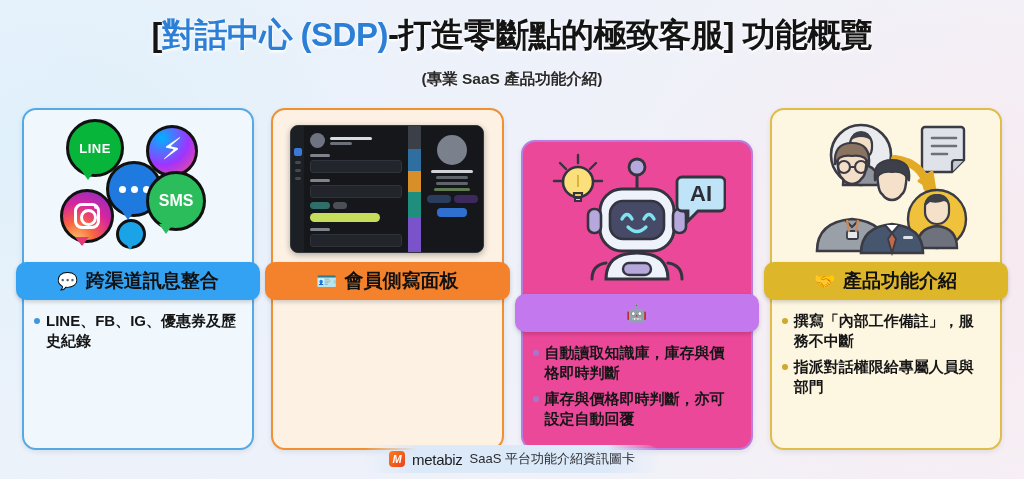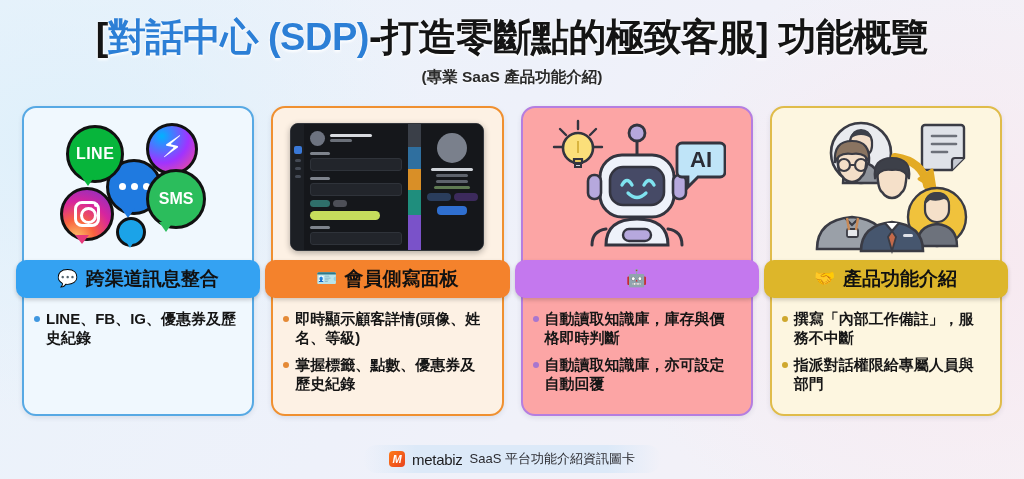--- a/index.html
+++ b/index.html
@@ -19,31 +19,31 @@
       linear-gradient(120deg, #eaf3fb 0%, #eef1fa 45%, #f6f1f6 100%);
     position: relative;
   }
 
   
   .title-block {
     text-align: center;
     padding-top: 17px;
   }
   .main-title {
-    font-size: 38px;
+    font-size: 33px;
     font-weight: bold;
     line-height: 1.1;
     color: #141414;
     letter-spacing: -0.5px;
     text-shadow: 0 2px 3px rgba(255,255,255,0.95), 0 0 2px rgba(255,255,255,0.9);
     white-space: nowrap;
   }
   .main-title .accent { color: #2c7fd6; }
   .subtitle {
-    margin-top: 8px;
+    margin-top: 16px;
     font-size: 15.5px;
     font-weight: bold;
     color: #2a2a2a;
     text-shadow: 0 1px 2px rgba(255,255,255,0.9);
   }
 
   
   .cards {
     display: flex;
     gap: 17px;
@@ -58,21 +58,21 @@
     position: relative;
     display: flex;
     flex-direction: column;
     min-height: 310px;
     box-shadow: 0 2px 5px rgba(40,60,90,0.10);
   }
 
   
   .card.blue   { border-color:#57a9e4; background:#f0f8fe; }
   .card.orange { border-color:#f09030; background:#fdf1e4; }
-  .card.purple { border-color:#b57ee0; background:#fca5a5; }
+  .card.purple { border-color:#b57ee0; background:#ec4899;margin-top:32px; }
   .card.gold   { border-color:#e0bc4a; background:#fdf6e0; }
 
   
   .illo {
     height: 152px;
     display: flex;
     align-items: center;
     justify-content: center;
     padding: 6px 8px 0 8px;
   }
@@ -137,22 +137,22 @@
     justify-content: center;
     font-weight: bold;
     color: #fff;
   }
   .bub::after {
     content:"";
     position:absolute;
     width: 0; height: 0;
     border: 9px solid transparent;
   }
-  .b-line { width:58px; height:58px; left:12px; top:8px; background:#07b53b;
-            font-size:16px; letter-spacing:.5px; }
+  .b-line { width:58px; height:58px; left:12px; top:0; background:#07b53b;
+            font-size:13px; letter-spacing:.5px; }
   .b-line::after { bottom:-16px; left:12px; border-top-color:#07b53b; border-width:10px 7px; }
   .b-msgr { width:52px; height:52px; left:92px; top:6px;
             background: radial-gradient(circle at 28% 22%, #00b2ff 0%, #a033ff 55%, #ff5280 100%); }
   .b-ig   { width:54px; height:54px; left:6px; top:70px;
             background: radial-gradient(circle at 28% 100%, #fdc468 0%, #f9643f 30%, #d6249f 62%, #7b35c9 100%); }
   .b-ig::after { bottom:-15px; left:12px; border-top-color:#e6397b; border-width:9px 7px; }
   .b-sms  { width:60px; height:60px; left:92px; top:52px; background:#2bbd5c; font-size:16px; }
   .b-sms::after { bottom:-16px; left:10px; border-top-color:#2bbd5c; border-width:10px 7px; }
   .b-center { width:56px; height:56px; left:52px; top:42px; background:#1f7ae0; z-index:0; }
   .b-center::after { bottom:-16px; left:12px; border-top-color:#1f7ae0; border-width:10px 7px; }
@@ -326,30 +326,20 @@
             <b class="p"></b>
           </div>
           <div class="shot-cta"></div>
         </div>
       </div>
     </div>
     <div class="banner">
       <span class="b-icon">🪪</span>
       <span>會員側寫面板</span>
     </div>
-    <div class="bullets">
-      <div class="bullet">
-        <span class="dot"></span>
-        <span>即時顯示顧客詳情(頭像、姓名、等級)</span>
-      </div>
-      <div class="bullet">
-        <span class="dot"></span>
-        <span>掌握標籤、點數、優惠券及歷史紀錄</span>
-      </div>
-    </div>
   </div>
 
   <div class="card purple">
     <div class="illo">
       <div class="robot-wrap">
         <svg viewBox="0 0 178 140" width="178" height="140">
 
           <g stroke="#33343f" stroke-width="2.4" fill="none" stroke-linecap="round">
             <line x1="30" y1="4" x2="30" y2="12"></line>
             <line x1="12" y1="12" x2="18" y2="18"></line>
@@ -390,21 +380,21 @@
     <div class="banner">
       <span class="b-icon">🤖</span>
     </div>
     <div class="bullets">
       <div class="bullet">
         <span class="dot"></span>
         <span>自動讀取知識庫，庫存與價格即時判斷</span>
       </div>
       <div class="bullet">
         <span class="dot"></span>
-        <span>自動讀取知識庫，亦可設定自動回覆</span>
+        <span>庫存與價格即時判斷，亦可設定自動回覆</span>
       </div>
     </div>
   </div>
 
   <div class="card gold">
     <div class="illo">
       <div class="team-wrap">
         <svg viewBox="0 0 182 140" width="182" height="140">
 
           <g>

